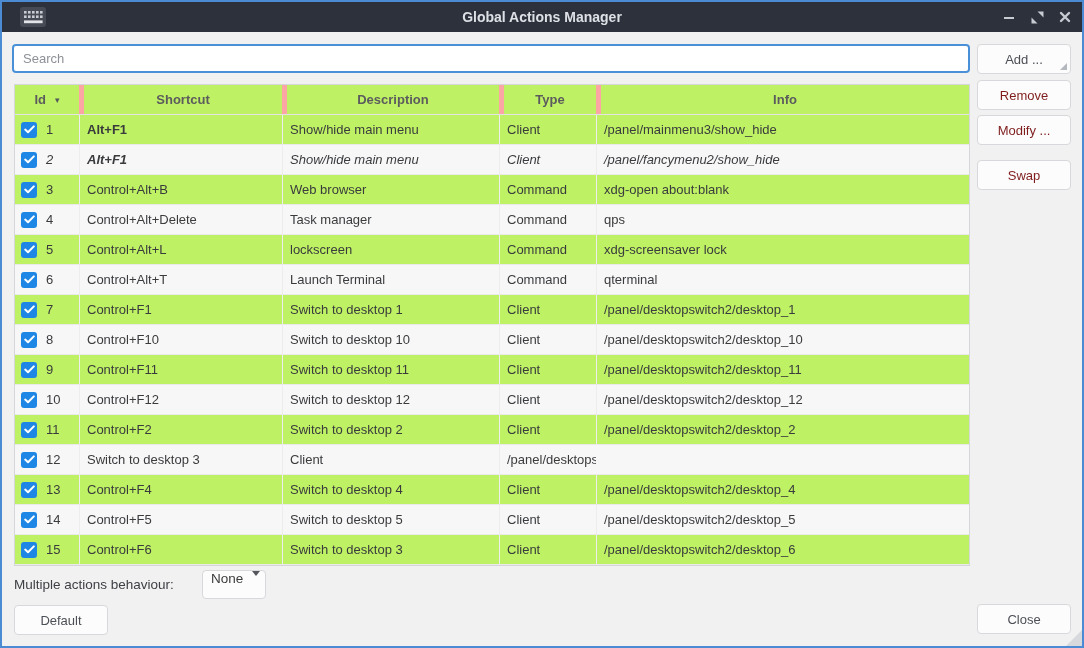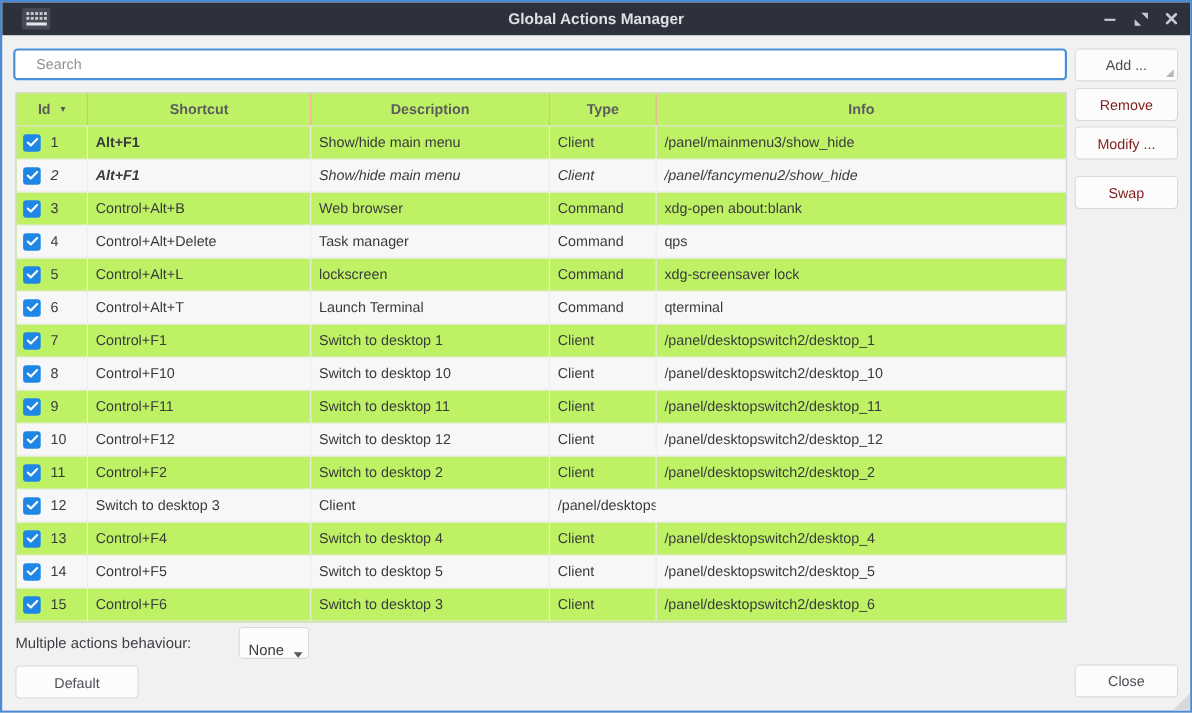--- a/index.html
+++ b/index.html
@@ -30,21 +30,21 @@
   }
   .win-controls {
     position: absolute; right: 10px; top: 0; height: 30px;
     display: flex; align-items: center; gap: 14px;
   }
   .win-btn { width: 14px; height: 14px; display: flex; align-items: center; justify-content: center; cursor: default; }
   
   .search-input {
     position: absolute; left: 10px; top: 42px; width: 958px; height: 29px;
     border: 2px solid #4a90d9; border-radius: 4px;
-    background: #ffffff; padding: 0 19px;
+    background: #ffffff; padding: 0 9px;
     font-family: inherit; font-size: 13px; color: #333; outline: none;
   }
   .search-input::placeholder { color: #8d9096; }
   
   .btn {
     position: absolute; width: 94px; height: 30px;
     background: #fcfcfc; border: 1px solid #d7d8dc; border-radius: 4px;
     font-size: 13px; color: #4c4f55;
     display: flex; align-items: center; justify-content: center;
   }
@@ -67,21 +67,21 @@
   .trow {
     display: grid;
     grid-template-columns: 64px 203px 217px 97px 1fr;
     height: 30px;
   }
   .thead { border-bottom: 1px solid #e3e3e4; }
   .th {
     display: flex; align-items: center; justify-content: center;
     font-weight: bold; font-size: 13px; color: #5c5c5e;
   }
-  .th + .th { border-left: 1px solid #fca5a5; }
+  .th + .th { border-left: 5px solid #fca5a5; }
   .sort-arrow { font-size: 9px; color: #55575c; margin-left: 9px; }
   .tbody .trow { border-bottom: 1px solid #eaeaeb; height: 30px; }
   .tbody .trow.alt { background: #f7f7f8; }
   .tbody .trow.italic { font-style: italic; }
   .td {
     display: flex; align-items: center;
     font-size: 13px; color: #3a3b3d;
     padding: 0 7px; overflow: hidden; white-space: nowrap;
   }
   .td + .td { border-left: 1px solid #ededee; }
@@ -94,29 +94,29 @@
   }
   .checkbox svg { display: block; }
   
   .footer-label {
     position: absolute; left: 12px; top: 568px; height: 29px;
     line-height: 29px; font-size: 13.5px; color: #3f4045;
   }
   .combo {
     position: absolute; left: 200px; top: 568px; width: 64px; height: 29px;
     background: #fcfcfc; border: 1px solid #d7d8dc; border-radius: 4px;
-    display: flex; align-items: flex-end; padding: 0 8px; gap: 9px;
-    font-size: 13.5px; color: #3a3b3d; margin-left: 15px;
+    display: flex; align-items: flex-start; padding: 0 8px; gap: 9px;
+    font-size: 13.5px; color: #3a3b3d;
   }
   .combo-arrow {
     width: 0; height: 0; margin-left: auto;
     border-left: 4px solid transparent; border-right: 4px solid transparent;
     border-top: 5px solid #55575c;
   }
-  .btn-default { top: 603px; left: 12px; width: 112px; }
+  .btn-default { top: 603px; left: 12px; width: 94px; }
   .btn-close { top: 602px; right: 11px; justify-content: center; }
   .resize-grip {
     position: absolute; right: 0; bottom: 0;
     width: 0; height: 0;
     border-left: 16px solid transparent; border-bottom: 16px solid #d7d9dc;
   }
 </style>
 </head>
 <body>
 

